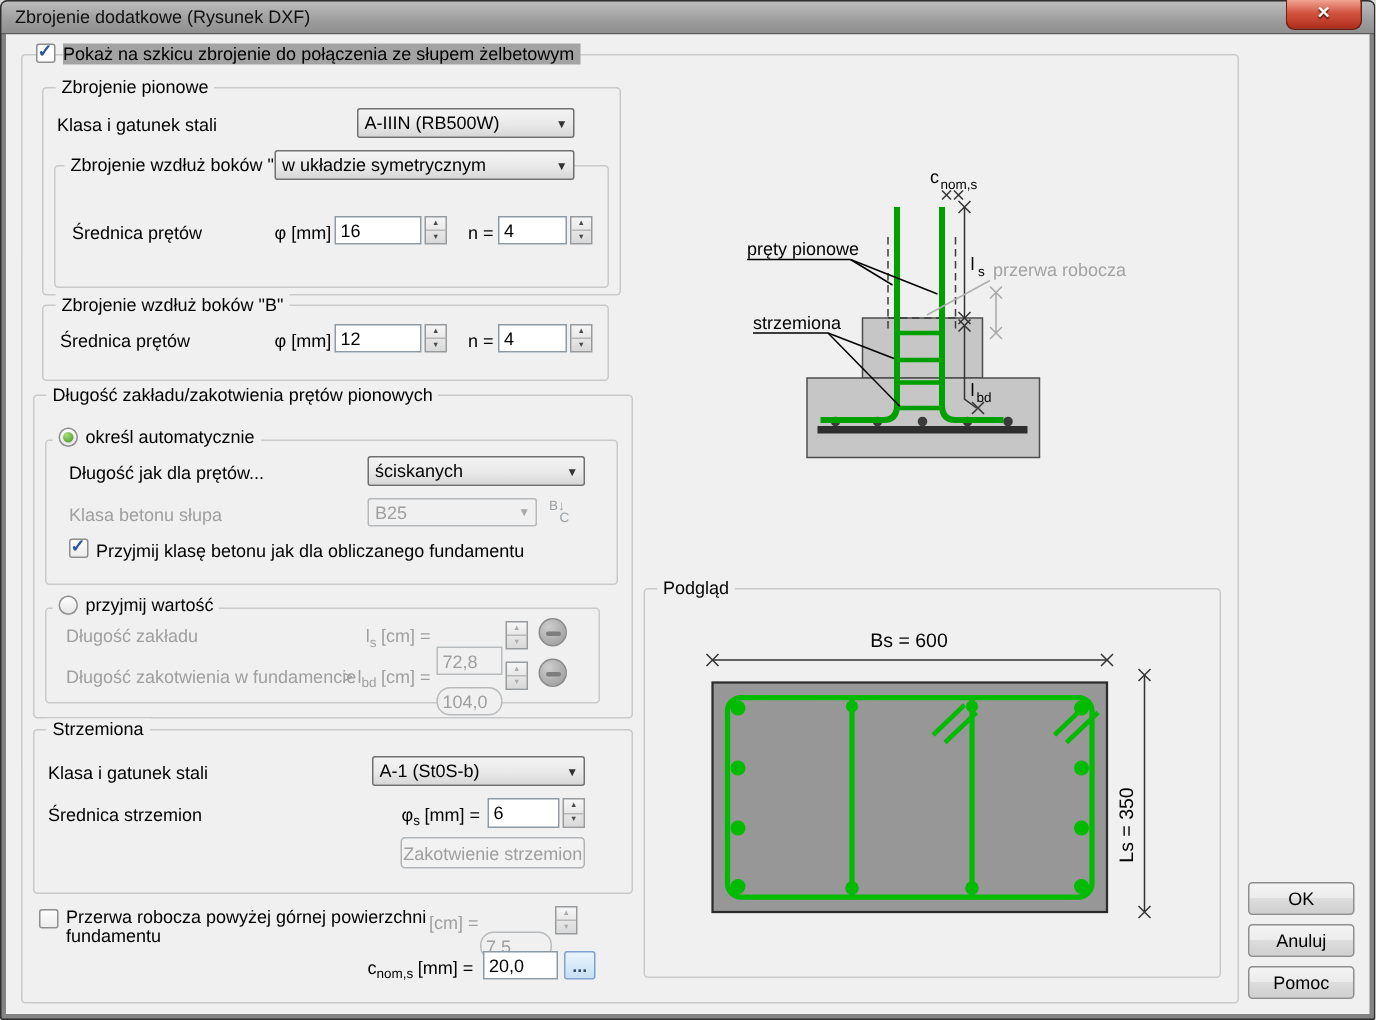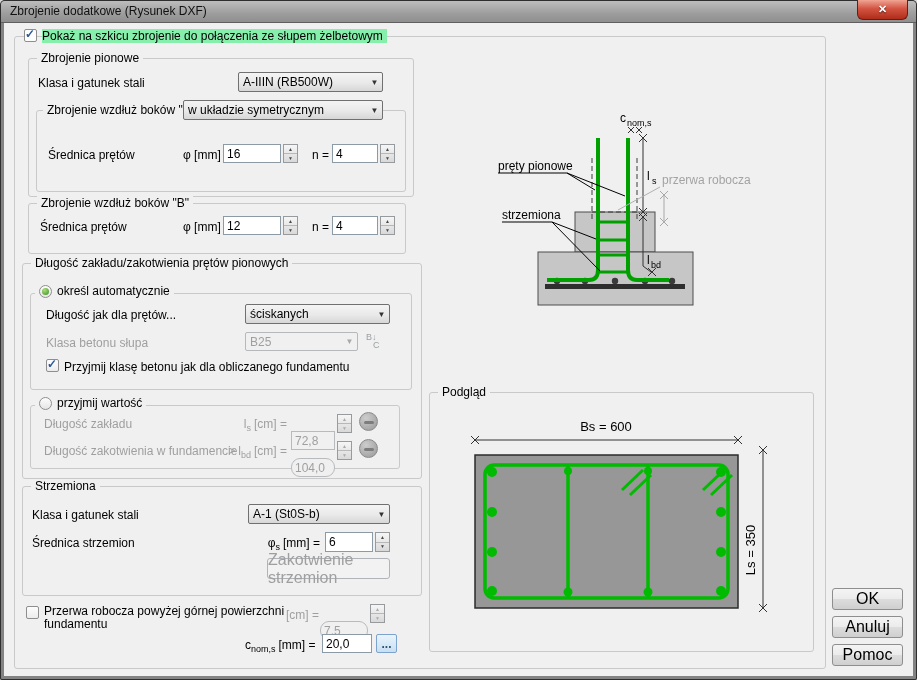--- a/index.html
+++ b/index.html
@@ -39,21 +39,21 @@
   .checkbox{position:absolute;width:13px;height:13px;box-sizing:border-box;border:1px solid #8e8e8e;
     background:linear-gradient(#fdfdfd,#ececec);border-radius:2px;cursor:pointer;}
   .checkmark{position:absolute;left:0px;top:-3px;font-size:12px;font-weight:bold;color:#2b579a;}
   .radio{width:13px;height:13px;box-sizing:border-box;border:1px solid #8e8e8e;border-radius:50%;
     background:linear-gradient(#fdfdfd,#e6e6e6);display:flex;align-items:center;justify-content:center;cursor:pointer;}
   .radio .dot{width:7px;height:7px;border-radius:50%;background:radial-gradient(circle at 35% 30%,#a9e077,#3f8c22);}
   .sym{position:absolute;display:flex;justify-content:flex-end;align-items:baseline;gap:3px;white-space:nowrap;}
   .sub{font-size:9px;vertical-align:-3px;}
   .win-btn{position:absolute;box-sizing:border-box;border:1px solid #8e8e8e;border-radius:3px;
     background:linear-gradient(#f4f4f4,#ebebeb 50%,#dddddd 50%,#cfcfcf);
-    display:flex;align-items:center;justify-content:center;font-size:16px;cursor:pointer;}
+    display:flex;align-items:center;justify-content:center;font-size:12px;cursor:pointer;}
   .win-btn.disabled{background:#f2f2f2;border-color:#b0b4b8;color:#9f9f9f;cursor:default;}
   .dots-btn{position:absolute;box-sizing:border-box;border:1px solid #7da2ce;border-radius:2px;
     background:linear-gradient(#eaf4fc,#c7e0f4);display:flex;align-items:center;justify-content:center;
     font-weight:bold;color:#30506e;cursor:pointer;}
   .circle-btn{position:absolute;width:19px;height:19px;border-radius:50%;box-sizing:border-box;
     background:radial-gradient(circle at 35% 30%,#cdcdcd,#989898);border:1px solid #8a8a8a;}
   .circle-btn .dash{position:absolute;left:4px;top:8px;width:10px;height:3px;border-radius:2px;background:#7d7d7d;}
   .bc-icon{position:absolute;color:#9aa0a4;font-size:9px;line-height:8px;display:flex;flex-direction:column;}
   .bc-icon span:last-child{margin-left:7px;}
   svg text{font-family:"Liberation Sans",sans-serif;}
@@ -67,21 +67,21 @@
     <span class="title">Zbrojenie dodatkowe (Rysunek DXF)</span>
   </div>
   <div class="close-btn">
     <span class="close-x">✕</span>
   </div>
 
   <div class="group" style="left:14px;top:36px;width:810px;height:631px"></div>
   <span class="checkbox" style="left:24px;top:29px;background:#fdfdfd">
     <span class="checkmark">✓</span>
   </span>
-  <span class="lbl" style="left:42px;top:29px;background:#86efac;padding:0 4px 0 0">Pokaż na szkicu zbrojenie do połączenia ze słupem żelbetowym</span>
+  <span class="lbl" style="left:42px;top:29px;background:#a3a3a3;padding:0 4px 0 0">Pokaż na szkicu zbrojenie do połączenia ze słupem żelbetowym</span>
 
   <div class="group" style="left:28px;top:58px;width:384px;height:137px">
     <span class="legend" style="left:8px">Zbrojenie pionowe</span>
   </div>
   <span class="lbl" style="left:38px;top:76px">Klasa i gatunek stali</span>
   <div class="combo" style="left:238px;top:72px;width:145px">
     <span class="combo-text">A-IIIN (RB500W)</span>
     <span class="combo-arrow">▼</span>
   </div>
 

